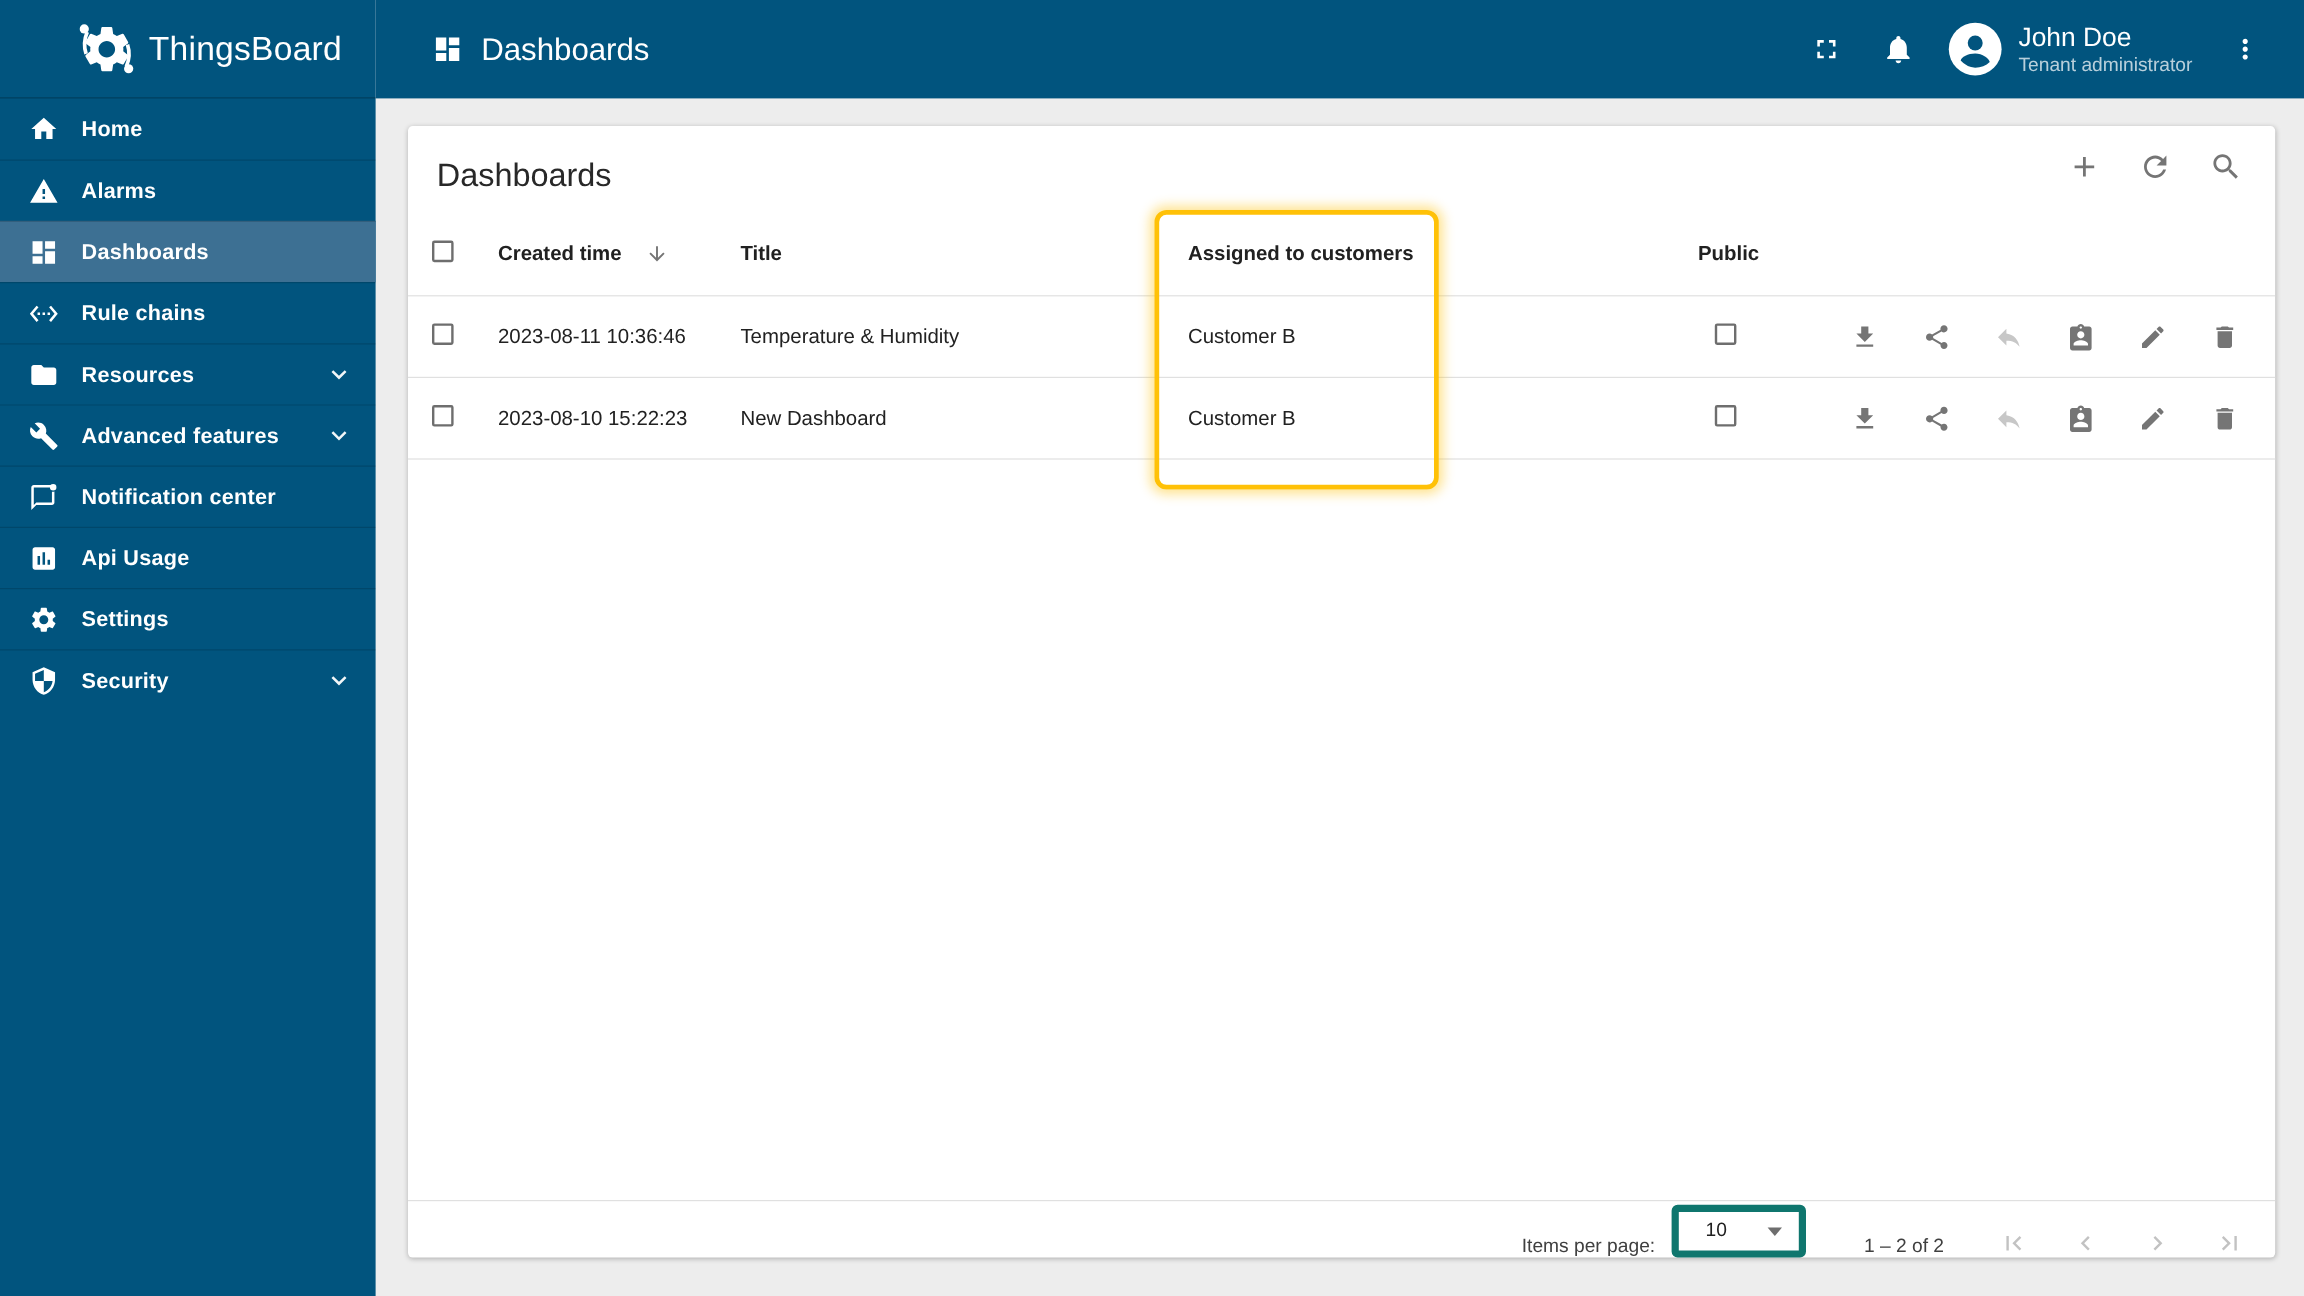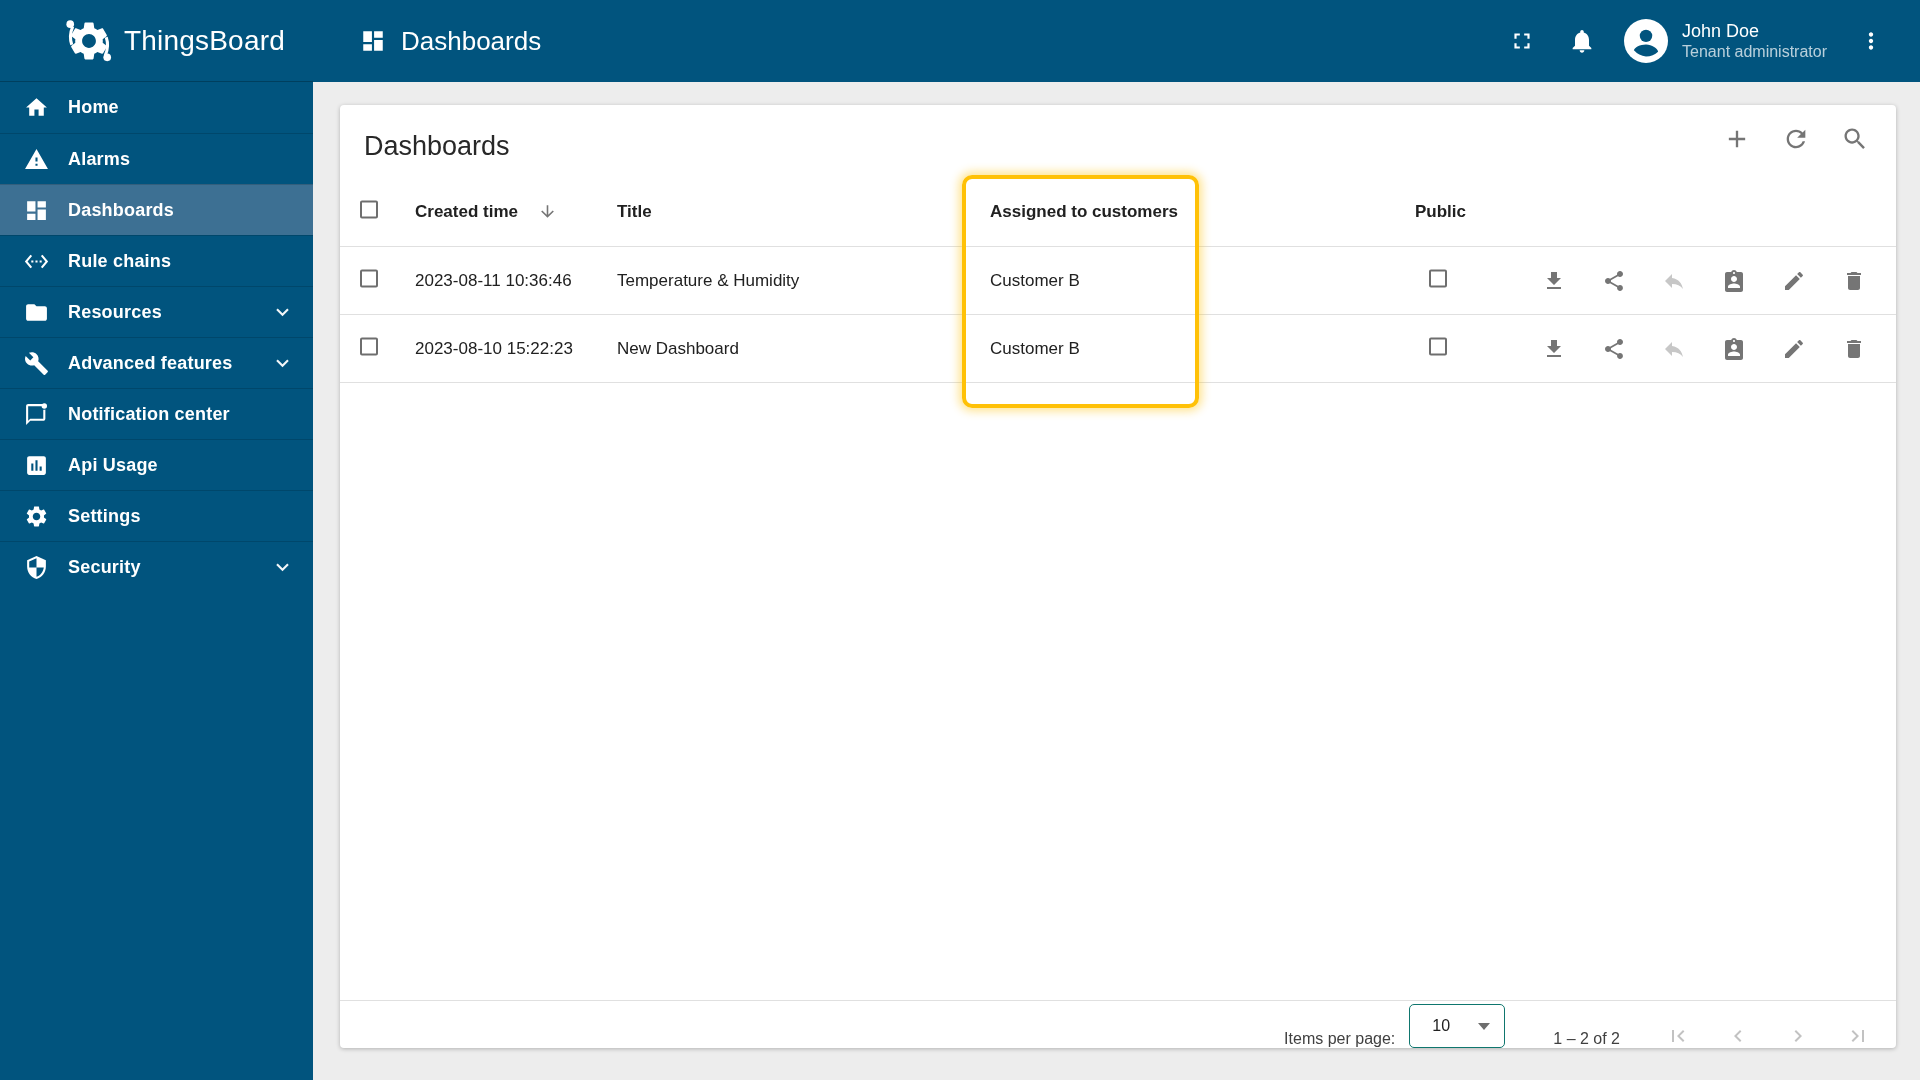--- a/index.html
+++ b/index.html
@@ -25,21 +25,21 @@
   .topbar{position:absolute;left:313px;top:0;right:0;height:82px;background:#01547E;
     display:flex;align-items:center;z-index:2;}
   .topbar-title-wrap{display:flex;align-items:center;margin-left:47px;color:#fff;}
   .topbar-title{font-size:26px;margin-left:15px;}
   .topbar-right{margin-left:auto;display:flex;align-items:center;margin-right:29px;}
   .tb-iconbtn{width:40px;height:40px;border:none;background:transparent;color:#fff;
     display:flex;align-items:center;justify-content:center;cursor:pointer;padding:0;}
   .avatar{width:44px;height:44px;border-radius:50%;background:#fff;display:flex;
     align-items:center;justify-content:center;margin:0 14px 0 22px;}
   .user-block{margin-right:24px;line-height:1.25;}
-  .user-name{color:#fff;font-size:18px;}
+  .user-name{color:#fff;font-size:22px;}
   .user-role{color:rgba(255,255,255,0.72);font-size:16px;}
   
   .content{position:absolute;left:313px;top:82px;right:0;bottom:0;background:#ededed;}
   .card{position:absolute;left:27px;top:23px;width:1556px;height:943px;background:#fff;
     border-radius:4px;box-shadow:0 1px 4px rgba(0,0,0,0.25);}
   .card-title{position:absolute;left:24px;top:26px;font-size:27px;color:#282828;}
   .card-toolbar{position:absolute;top:14px;right:21px;display:flex;gap:19px;}
   .card-toolbar .tbtn{width:40px;height:40px;border:none;background:transparent;color:#757575;
     display:flex;align-items:center;justify-content:center;cursor:pointer;padding:0;}
   
@@ -63,21 +63,21 @@
   .act-btn.disabled{color:#c7c7c7;cursor:default;}
   
   .highlight-box{position:absolute;left:622px;top:70px;width:229px;height:225px;
     border:4px solid #FFC107;border-radius:10px;box-shadow:0 0 10px 3px rgba(255,193,7,0.45);
     pointer-events:none;z-index:5;}
   
   .tfooter{position:absolute;left:0;bottom:0;width:100%;height:48px;border-top:1px solid #e0e0e0;
     box-sizing:border-box;display:flex;align-items:flex-end;justify-content:flex-end;
     color:#404040;font-size:16px;padding-right:26px;}
   .ipp-label{margin-right:14px;}
-  .ipp-select{width:96px;height:44px;border:1px solid #0f766e;border-radius:5px;display:flex;
+  .ipp-select{width:112px;height:44px;border:6px solid #0f766e;border-radius:5px;display:flex;
     align-items:center;box-sizing:border-box;cursor:pointer;margin-right:48px;}
   .ipp-value{margin-left:22px;font-size:16px;color:#212121;}
   .ipp-caret{margin-left:auto;margin-right:14px;width:0;height:0;border-left:6px solid transparent;
     border-right:6px solid transparent;border-top:7px solid #6e6e6e;}
   .range-label{margin-right:46px;}
   .pager{display:flex;gap:36px;}
   .pg-btn{width:24px;height:24px;border:none;background:transparent;color:#c2c2c2;padding:0;
     display:flex;align-items:center;justify-content:center;cursor:default;}
 </style>
 </head>

